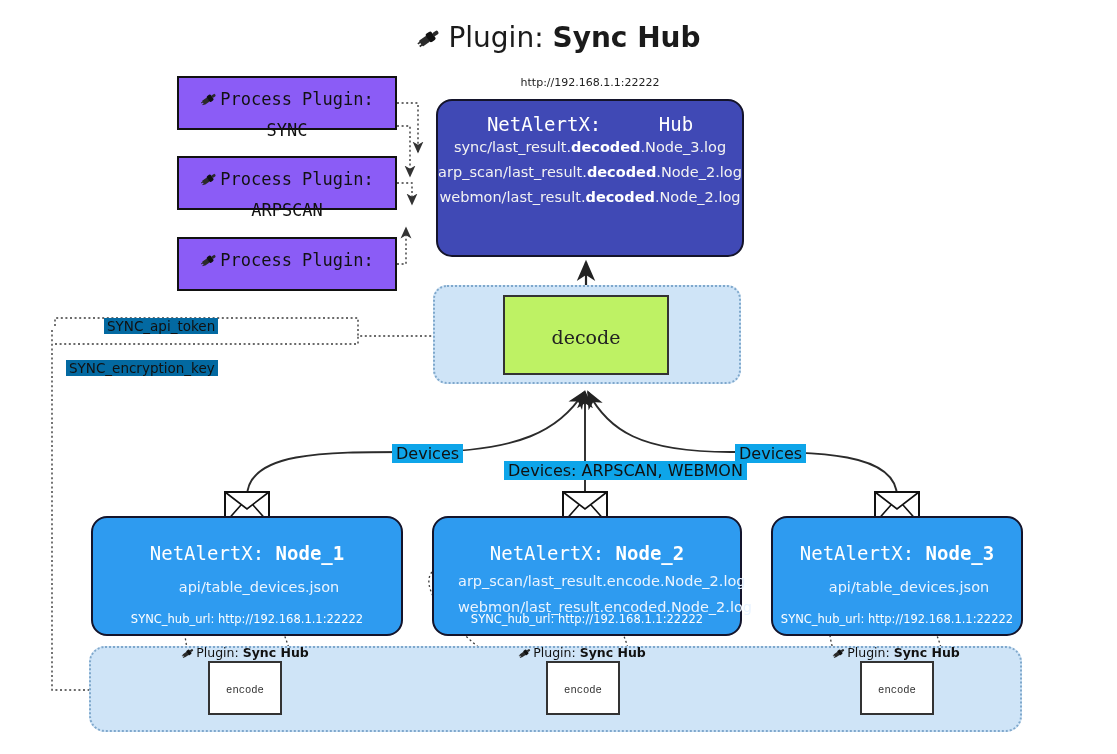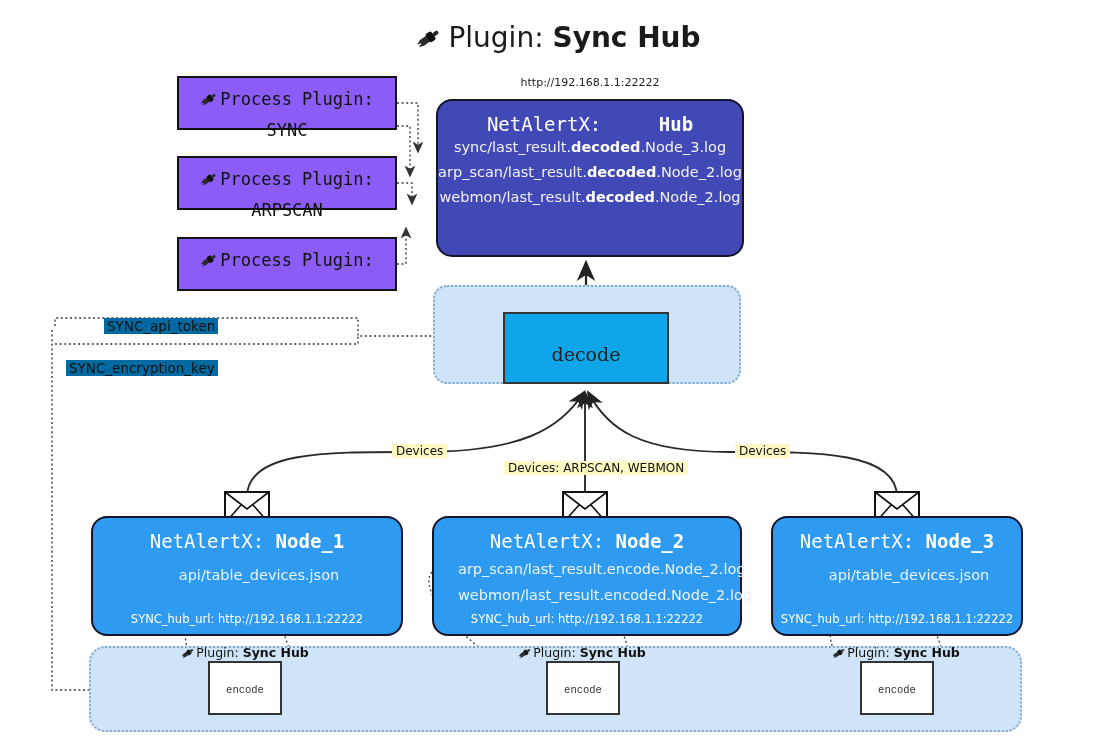--- a/index.html
+++ b/index.html
@@ -22,41 +22,41 @@
            font-family:"DejaVu Sans Mono","Liberation Mono",monospace;
            font-size:17px;line-height:28px;color:#111;padding-top:7px;}
   .procbox .row1{white-space:nowrap;}
   .procbox .plug{display:inline-block;vertical-align:-3px;margin-right:2px;}
 
   
   .hub{left:436px;top:99px;width:308px;height:158px;border-radius:16px;
        background:#4049b5;border:2px solid #14142b;}
   .hub .htitle{font-family:"DejaVu Sans Mono","Liberation Mono",monospace;
        font-size:19px;color:#fff;text-align:center;padding-top:12px;letter-spacing:0px;}
-  .hub .htitle b{font-weight:bold;margin-left:46px;}
+  .hub .htitle b{font-weight:normal;margin-left:46px;}
   .hub .hline{color:#f2f2f2;font-size:14.5px;line-height:25px;text-align:center;white-space:nowrap;}
   .hub .hline b{font-weight:bold;color:#fff;}
 
   
   .decodewrap{left:433px;top:285px;width:308px;height:99px;border-radius:14px;
               background:#cfe4f7;border:2px dotted #7fa8cc;}
-  .decodebox{left:503px;top:295px;width:166px;height:72px;background:#0ea5e9;border:2px solid #333;margin-top:17px;}
+  .decodebox{left:503px;top:295px;width:166px;height:80px;background:#bef264;border:2px solid #333;}
   .decodebox span{display:block;text-align:center;line-height:80px;font-size:19px;color:#222;
                   font-family:"DejaVu Serif","Liberation Serif",serif;}
 
   
   .toklabel{font-size:13.5px;color:#111;background:#0369a1;padding:0 3px;white-space:nowrap;}
 
   
-  .edgelabel{font-size:12px;color:#111;background:#fef9c3;padding:0 4px;white-space:nowrap;text-align:center;}
+  .edgelabel{font-size:16px;color:#111;background:#0ea5e9;padding:0 4px;white-space:nowrap;text-align:center;}
 
   
   .node{border-radius:16px;background:#2e9bf0;border:2px solid #14142b;}
   .node .ntitle{font-family:"DejaVu Sans Mono","Liberation Mono",monospace;
-       font-size:19px;color:#fff;text-align:center;padding-top:12px;}
+       font-size:19px;color:#fff;text-align:center;padding-top:24px;}
   .node .ntitle b{font-weight:bold;}
   .node .nline{color:#eaf4ff;font-size:14.5px;line-height:26px;text-align:center;white-space:nowrap;padding-left:24px;}
   .node .nurl{position:absolute;left:0;bottom:8px;width:100%;text-align:center;
               font-size:11.5px;color:#ffffff;white-space:nowrap;}
 
   
   .encwrap{left:89px;top:646px;width:933px;height:86px;border-radius:16px;
            background:#cfe4f7;border:2px dotted #7fa8cc;}
   .encbox{width:74px;height:54px;background:#fff;border:2px solid #333;}
   .encbox span{display:block;text-align:center;line-height:54px;font-size:10.5px;color:#333;

